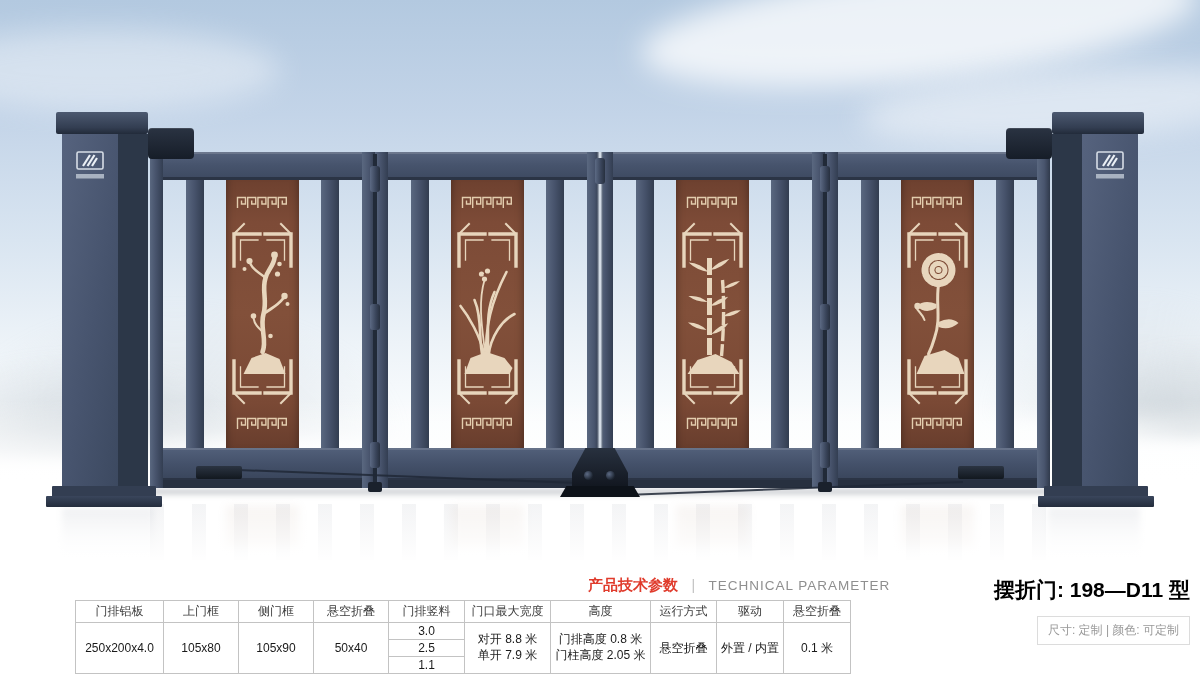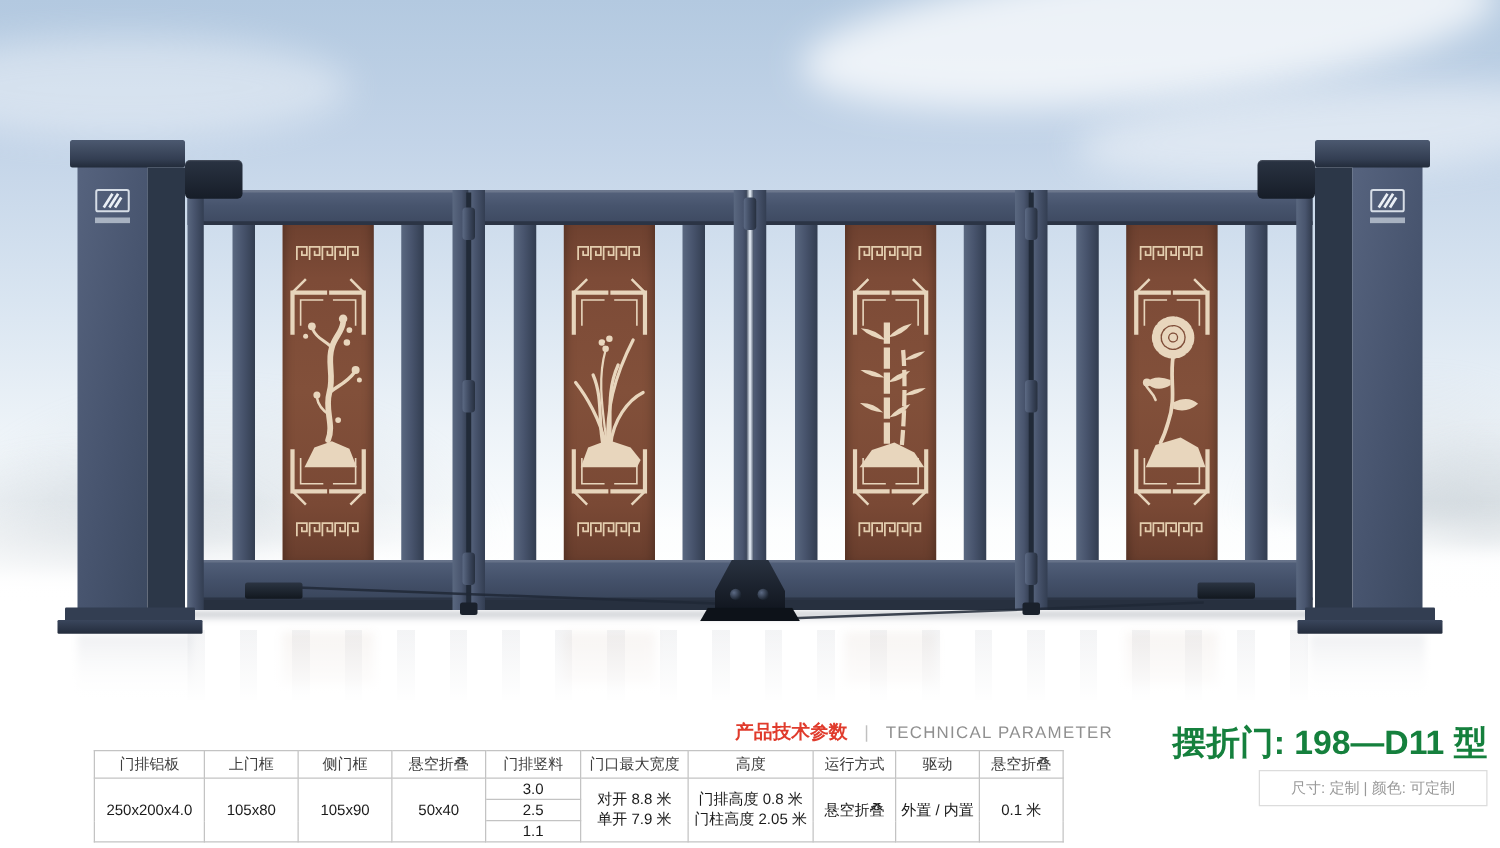--- a/index.html
+++ b/index.html
@@ -80,23 +80,23 @@
   .refl-post{position:absolute;top:508px;width:92px;height:52px;opacity:.16;filter:blur(3px);z-index:1;
       background:linear-gradient(180deg,#6a7488,rgba(106,116,136,0));}
   .refl-panel{position:absolute;top:506px;width:73px;height:42px;opacity:.13;filter:blur(4px);background:#b2917c;z-index:1;}
   .refl-fade{position:absolute;left:0px;top:500px;width:1200px;height:72px;z-index:2;
       background:linear-gradient(180deg,rgba(255,255,255,.25),#ffffff 88%);}
   
   .params-line{position:absolute;left:588px;top:576px;white-space:nowrap;}
   .params-cn{color:#e03b2c;font-size:15px;font-weight:bold;}
   .params-sep{color:#c0c0c0;font-size:14px;margin:0 9px;}
   .params-en{color:#8f8f8f;font-size:13.5px;letter-spacing:1px;}
-  .product-title{position:absolute;right:10px;top:576px;font-size:27px;font-weight:bold;color:#15803d;white-space:nowrap;margin-left:28px;}
+  .product-title{position:absolute;right:10px;top:576px;font-size:21px;font-weight:bold;color:#000000;white-space:nowrap;margin-left:28px;}
   .spec-box{position:absolute;right:10px;top:616px;border:1px solid #dcdcdc;color:#999;
-      font-size:12px;padding:5px 25px;white-space:nowrap;background:#fff;}
+      font-size:12px;padding:5px 10px;white-space:nowrap;background:#fff;}
   table.spec-table{position:absolute;left:75px;top:600px;border-collapse:collapse;table-layout:fixed;
       font-size:12px;color:#1a1a1a;background:#fff;}
   table.spec-table th,table.spec-table td{border:1px solid #c3c3c3;text-align:center;padding:0 2px;}
   table.spec-table th{height:21px;font-weight:normal;color:#3d3d3d;}
   table.spec-table td{height:16px;line-height:1.25;}
   table.spec-table td div{line-height:1.3;}
 </style>
 </head>
 <body>
 

